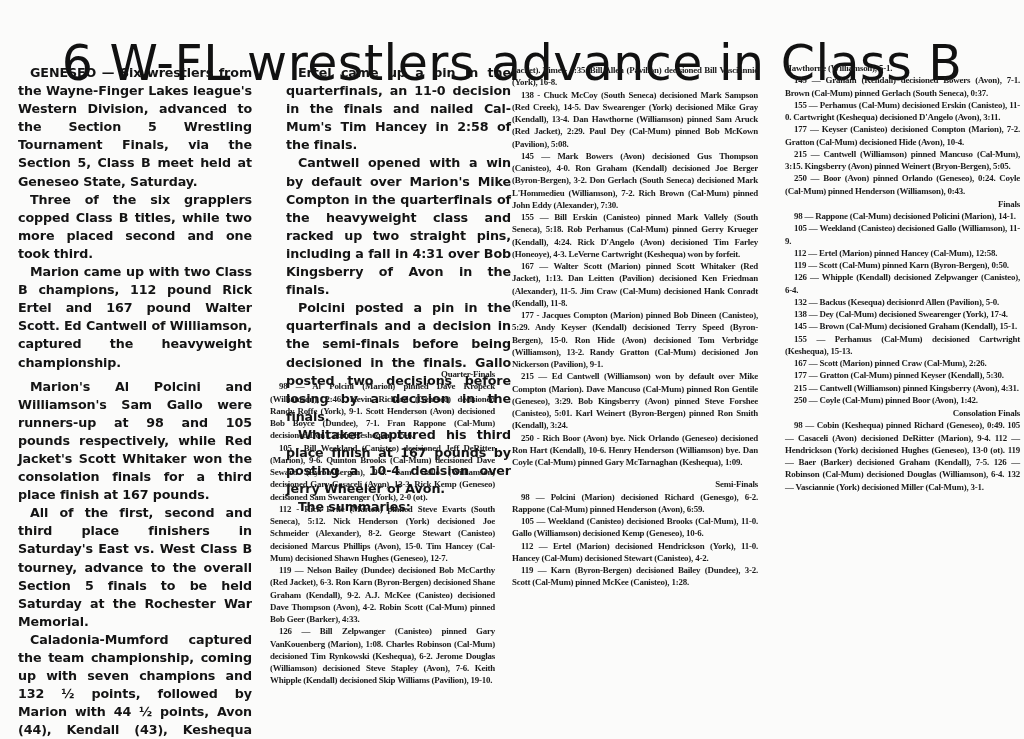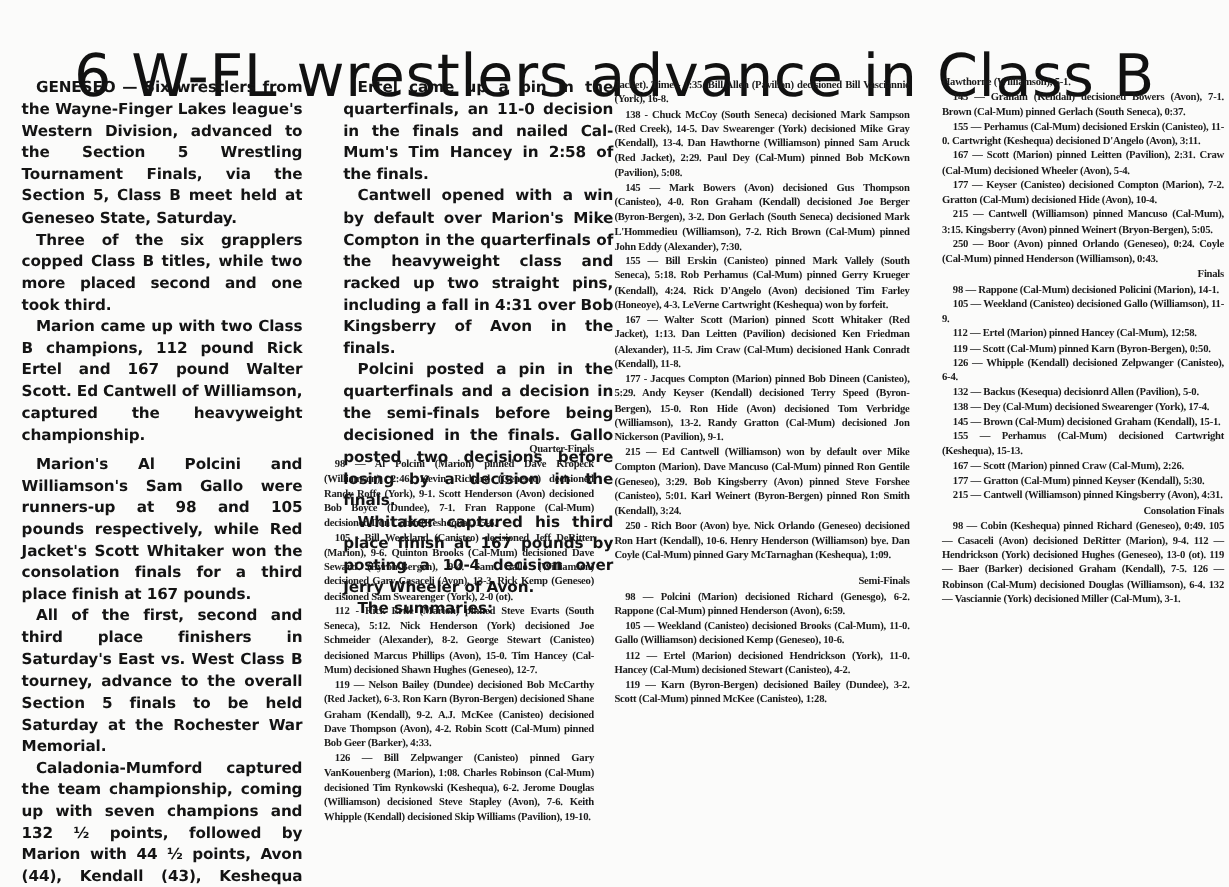--- a/index.html
+++ b/index.html
@@ -80,33 +80,33 @@
   <p>105 — Weekland (Canisteo) decisioned Brooks (Cal-Mum), 11-0. Gallo (Williamson) decisioned Kemp (Geneseo), 10-6.</p>
   <p>112 — Ertel (Marion) decisioned Hendrickson (York), 11-0. Hancey (Cal-Mum) decisioned Stewart (Canisteo), 4-2.</p>
   <p>119 — Karn (Byron-Bergen) decisioned Bailey (Dundee), 3-2. Scott (Cal-Mum) pinned McKee (Canisteo), 1:28.</p>
 
 </div>
 
 <div class="col sum-col c4">
   <p class="noindent">Hawthorne (Williamson), 5-1.</p>
   <p>145 — Graham (Kendall) decisioned Bowers (Avon), 7-1. Brown (Cal-Mum) pinned Gerlach (South Seneca), 0:37.</p>
   <p>155 — Perhamus (Cal-Mum) decisioned Erskin (Canisteo), 11-0. Cartwright (Keshequa) decisioned D'Angelo (Avon), 3:11.</p>
-  <p>167 — Scott (Marion) pinned Leitten (Pavilion), 2:31. Craw (Cal-Mum) decisioned Wheeler (Avon), 5-4.</p>
   <p>177 — Keyser (Canisteo) decisioned Compton (Marion), 7-2. Gratton (Cal-Mum) decisioned Hide (Avon), 10-4.</p>
   <p>215 — Cantwell (Williamson) pinned Mancuso (Cal-Mum), 3:15. Kingsberry (Avon) pinned Weinert (Bryon-Bergen), 5:05.</p>
   <p>250 — Boor (Avon) pinned Orlando (Geneseo), 0:24. Coyle (Cal-Mum) pinned Henderson (Williamson), 0:43.</p>
   <p class="sec-head tight">Finals</p>
   <p>98 — Rappone (Cal-Mum) decisioned Policini (Marion), 14-1.</p>
   <p>105 — Weekland (Canisteo) decisioned Gallo (Williamson), 11-9.</p>
   <p>112 — Ertel (Marion) pinned Hancey (Cal-Mum), 12:58.</p>
   <p>119 — Scott (Cal-Mum) pinned Karn (Byron-Bergen), 0:50.</p>
   <p>126 — Whipple (Kendall) decisioned Zelpwanger (Canisteo), 6-4.</p>
   <p>132 — Backus (Kesequa) decisionrd Allen (Pavilion), 5-0.</p>
   <p>138 — Dey (Cal-Mum) decisioned Swearenger (York), 17-4.</p>
   <p>145 — Brown (Cal-Mum) decisioned Graham (Kendall), 15-1.</p>
   <p>155 — Perhamus (Cal-Mum) decisioned Cartwright (Keshequa), 15-13.</p>
   <p>167 — Scott (Marion) pinned Craw (Cal-Mum), 2:26.</p>
   <p>177 — Gratton (Cal-Mum) pinned Keyser (Kendall), 5:30.</p>
   <p>215 — Cantwell (Williamson) pinned Kingsberry (Avon), 4:31.</p>
+  <p>250 — Coyle (Cal-Mum) pinned Boor (Avon), 1:42.</p>
   <p class="sec-head tight">Consolation Finals</p>
   <p>98 — Cobin (Keshequa) pinned Richard (Geneseo), 0:49. 105 — Casaceli (Avon) decisioned DeRitter (Marion), 9-4. 112 — Hendrickson (York) decisioned Hughes (Geneseo), 13-0 (ot). 119 — Baer (Barker) decisioned Graham (Kendall), 7-5. 126 — Robinson (Cal-Mum) decisioned Douglas (Williamson), 6-4. 132 — Vasciannie (York) decisioned Miller (Cal-Mum), 3-1.</p>
 
 </div>
 
 </body></html>

